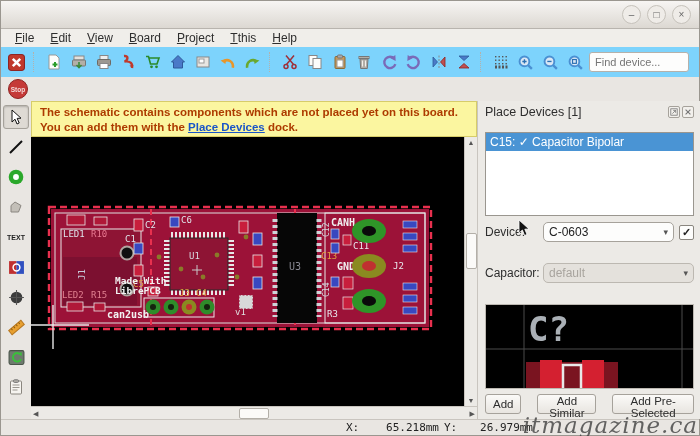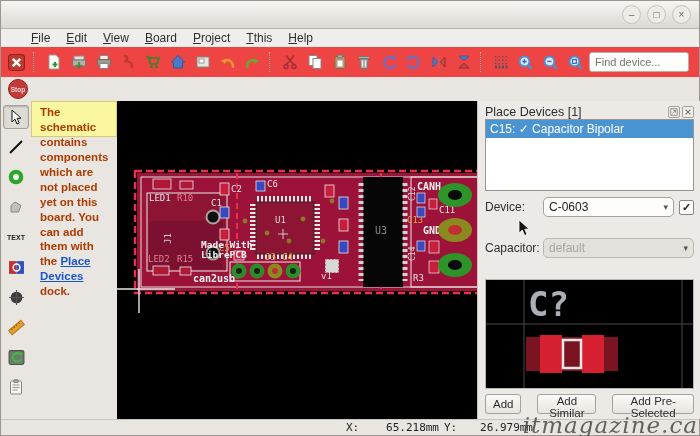--- a/index.html
+++ b/index.html
@@ -9,66 +9,66 @@
 
   
   .titlebar { height:28px; background:linear-gradient(#f7f5f3,#dcd8d2); border-bottom:1px solid #b8b4ae;
     display:flex; align-items:center; position:relative; flex:0 0 auto; }
   .title { position:absolute; left:0; right:0; text-align:center; font-size:13px; font-weight:bold; color:#4a4a4a; }
   .winbtns { margin-left:auto; display:flex; gap:6px; padding-right:8px; z-index:2; }
   .winbtn { width:19px; height:19px; border-radius:50%; background:#efece8; border:1px solid #c6c2bb;
     font-size:10px; color:#666; display:flex; align-items:center; justify-content:center; cursor:default; }
 
   
-  .menubar { height:18px; background:#f0eeea; display:flex; align-items:center; padding-left:22px; font-size:12px; flex:0 0 auto; }
+  .menubar { height:18px; background:#f0eeea; display:flex; align-items:center; padding-left:6px; font-size:12px; flex:0 0 auto; }
   .menuitem { padding:1px 8px; color:#2e2e2e; }
   .menuitem .u { text-decoration:underline; }
 
   
-  .toolbar { height:30px; background:#ef4444; display:flex; align-items:center; padding:0 4px; gap:2px; flex:0 0 auto; }
+  .toolbar { height:30px; background:#7dd3fc; display:flex; align-items:center; padding:0 4px; gap:2px; flex:0 0 auto; }
   .tb { width:24px; height:24px; border:1px solid transparent; border-radius:3px; background:transparent;
     display:flex; align-items:center; justify-content:center; padding:0; }
   .tbsep { width:5px; height:20px; border-left:1px dotted #b5b1aa; margin:0 3px; }
   .findbox { margin-left:auto; margin-right:6px; }
   .findbox input { width:100px; height:20px; border:1px solid #b5b1aa; border-radius:3px; background:#fdfdfc;
     font-size:11px; padding:0 5px; color:#444; font-family:"Liberation Sans",sans-serif; }
   .toolbar2 { height:24px; background:#e9e6e2; display:flex; align-items:center; padding:0 6px; flex:0 0 auto; }
   .stopbtn { width:22px; height:22px; display:flex; align-items:center; justify-content:center; }
   .stopoct { width:20px; height:20px; background:#c53a38; border:1px solid #8e2422; border-radius:50%;
     color:#f4d9d8; font-size:6.5px; font-weight:bold; display:flex; align-items:center; justify-content:center; }
 
   
   .main { flex:1 1 auto; display:flex; min-height:0; }
   .lefttools { width:30px; background:#e9e6e2; display:flex; flex-direction:column; align-items:center; padding-top:4px; gap:6px; flex:0 0 auto; }
   .ltool { width:26px; height:24px; display:flex; align-items:center; justify-content:center; border:1px solid transparent; border-radius:3px; background:transparent; padding:0; }
   .ltool.active { border:1px solid #a6a29b; background:#dedad4; box-shadow:inset 0 1px 2px rgba(0,0,0,.2); }
   .ltool .txt { font-size:7px; font-weight:bold; color:#222; letter-spacing:0; }
 
-  .center { width:446px; display:flex; flex-direction:row; flex:0 0 auto; }
+  .center { width:446px; display:flex; flex-direction:column; flex:0 0 auto; }
   .banner { height:36px; background:#fbf6a0; border:1px solid #d6cc6a; padding:3px 8px;
     font-size:11.5px; font-weight:bold; color:#ad3b00; line-height:1.3; }
   .banner a { color:#1a55c8; text-decoration:underline; cursor:pointer; }
   .canvasrow { flex:1 1 auto; display:flex; min-height:0; }
   .canvas { position:relative; width:433px; background:#000; overflow:hidden; }
   .canvas svg { position:absolute; inset:0; }
   .vscroll { width:13px; background:#eceae6; border-left:1px solid #c9c5bf; display:flex; flex-direction:column; align-items:center; }
   .hscroll { height:13px; background:#eceae6; border-top:1px solid #c9c5bf; position:relative; display:flex; align-items:center; }
   .scrollarrow { font-size:7px; color:#555; line-height:1; padding:2px; }
   .vthumb { position:absolute; left:1px; width:11px; height:36px; top:96px; background:#fbfaf8; border:1px solid #b3afa8; border-radius:2px; }
   .vscroll { position:relative; }
   .vscroll .down { margin-top:auto; }
   .hthumb { position:absolute; left:208px; width:30px; height:11px; top:1px; background:#fbfaf8; border:1px solid #b3afa8; border-radius:2px; }
 
   
   .dock { width:224px; background:#eceae6; border-left:1px solid #c9c5bf; padding:4px 7px 0 7px; display:flex; flex-direction:column; position:relative; flex:0 0 auto; }
-  .dockhead { display:flex; align-items:center; margin-bottom:0;justify-content:center; }
+  .dockhead { display:flex; align-items:center; margin-bottom:13px;justify-content:center; }
   .docktitle { font-size:12.5px; color:#2e2e2e; }
   .dockbtns { margin-left:auto; display:flex; gap:2px; }
   .dockbtn { width:12px; height:12px; border:1px solid #a6a29b; border-radius:2px; background:#f2f0ec; display:flex; align-items:center; justify-content:center; padding:0; }
-  .devlist { background:#fff; border:1px solid #9a968f; height:72px; margin-bottom:6px; font-size:12px; overflow:hidden; }
+  .devlist { background:#fff; border:1px solid #9a968f; height:84px; margin-bottom:6px; font-size:12px; overflow:hidden; }
   .devitem { height:18px; line-height:18px; padding:0 4px; color:#fff; background:#4a94d4; white-space:nowrap; }
   .formrow { display:flex; align-items:center; margin-bottom:21px; font-size:12px; color:#2e2e2e; }
   .formrow .lbl { width:58px; }
   .combo { flex:1 1 auto; height:20px; border:1px solid #a6a29b; border-radius:5px; background:#fdfdfc;
     display:flex; align-items:center; padding:0 5px; font-size:12px; color:#222; }
   .combo .arrow { margin-left:auto; font-size:9px; color:#555; }
   .combo.disabled { background:#e4e1dc; color:#a8a49e; border-color:#bcb8b1; }
   .checkbox { width:15px; height:15px; border:1px solid #8a867f; border-radius:2px; background:#fdfdfc; margin-left:5px;
     display:flex; align-items:center; justify-content:center; font-size:11px; color:#222; font-weight:bold; }
   .preview { flex:1 1 auto; border:1px solid #bcb8b1; background:#000; position:relative; margin-bottom:5px; min-height:0; overflow:hidden; }

